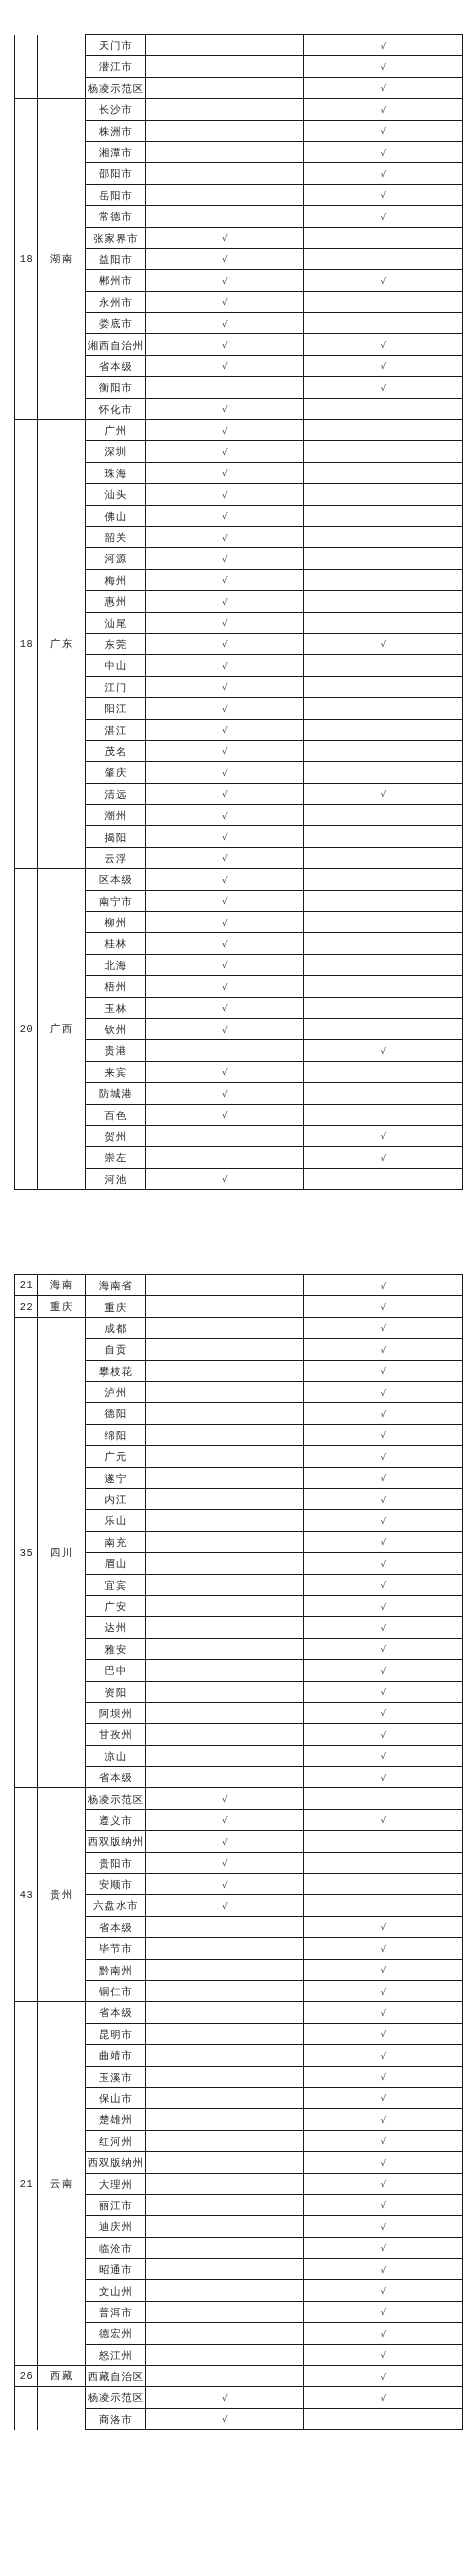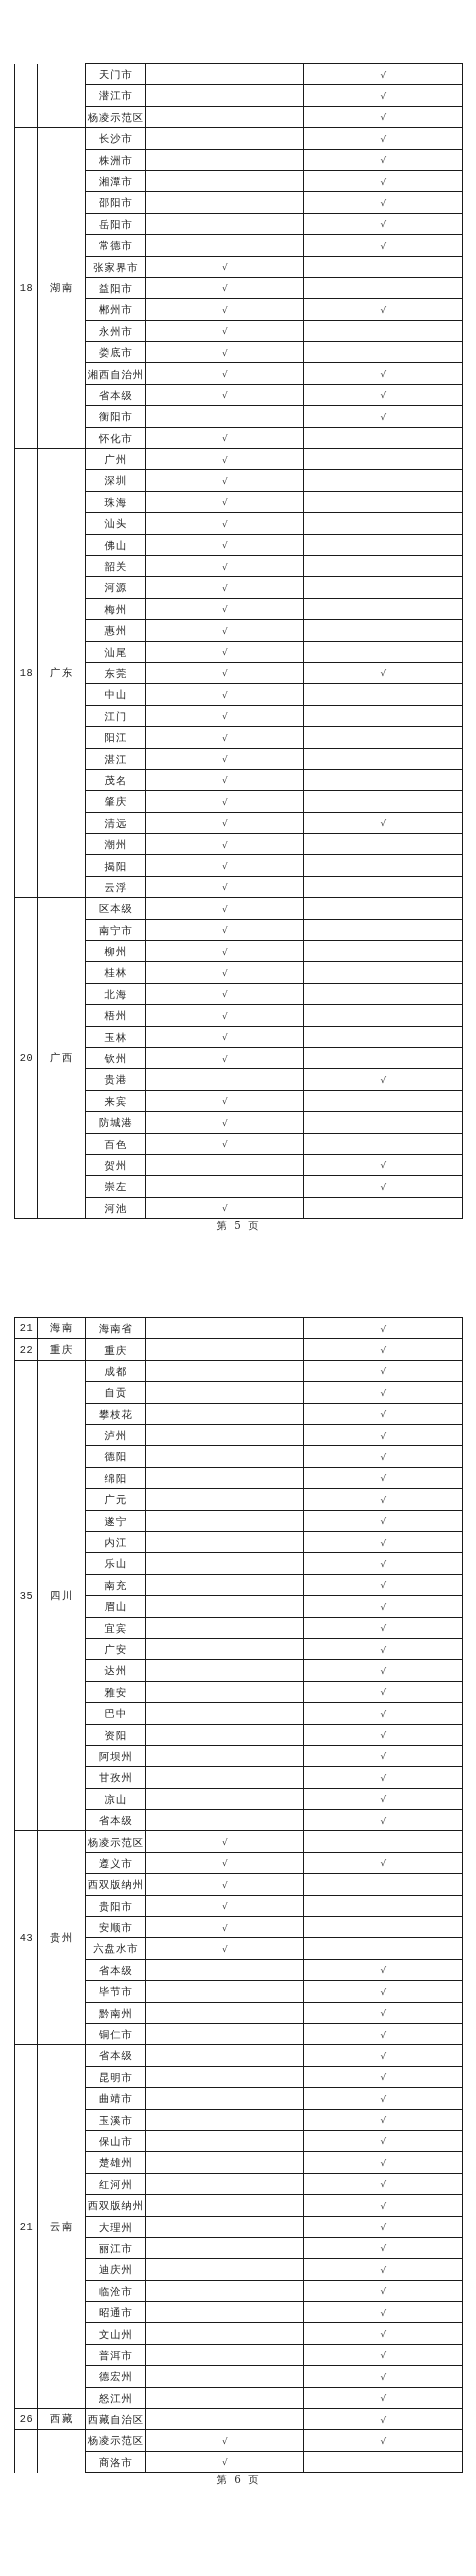--- a/index.html
+++ b/index.html
@@ -32,21 +32,21 @@
     text-align: center;
     font-size: 10.3px;
     letter-spacing: 2.1px;
     color: #333;
   }
 </style>
 </head>
 <body style="min-height: 2657px;">
 
 <div id="doc">
-    <div class="page" style="padding-top: 17px; margin-top: 46px;">
+    <div class="page" style="padding-top: 34px;">
       <table class="grid">
         <colgroup>
           <col class="col-num">
           <col class="col-prov">
           <col class="col-region">
           <col class="col-a">
           <col class="col-b">
         </colgroup>
         <tbody>
           <tr>
@@ -322,21 +322,20 @@
             <td class="col-a"></td>
             <td class="col-b"><span class="check">√</span></td>
           </tr>
           <tr>
             <td class="col-region">河池</td>
             <td class="col-a"><span class="check">√</span></td>
             <td class="col-b"></td>
           </tr>
         </tbody>
       </table>
-      <div class="page-footer" style="margin-top: 0px;">第 5 页</div>
     </div>
     <div class="page" style="padding-top: 84px;">
       <table class="grid">
         <colgroup>
           <col class="col-num">
           <col class="col-prov">
           <col class="col-region">
           <col class="col-a">
           <col class="col-b">
         </colgroup>
@@ -620,17 +619,16 @@
             <td class="col-a"><span class="check">√</span></td>
             <td class="col-b"><span class="check">√</span></td>
           </tr>
           <tr>
             <td class="col-region">商洛市</td>
             <td class="col-a"><span class="check">√</span></td>
             <td class="col-b"></td>
           </tr>
         </tbody>
       </table>
-      <div class="page-footer" style="margin-top: 0px;">第 6 页</div>
     </div>
     <div class="page" style="padding-top: 131px;"></div>
   </div>
 
 
 </body></html>

